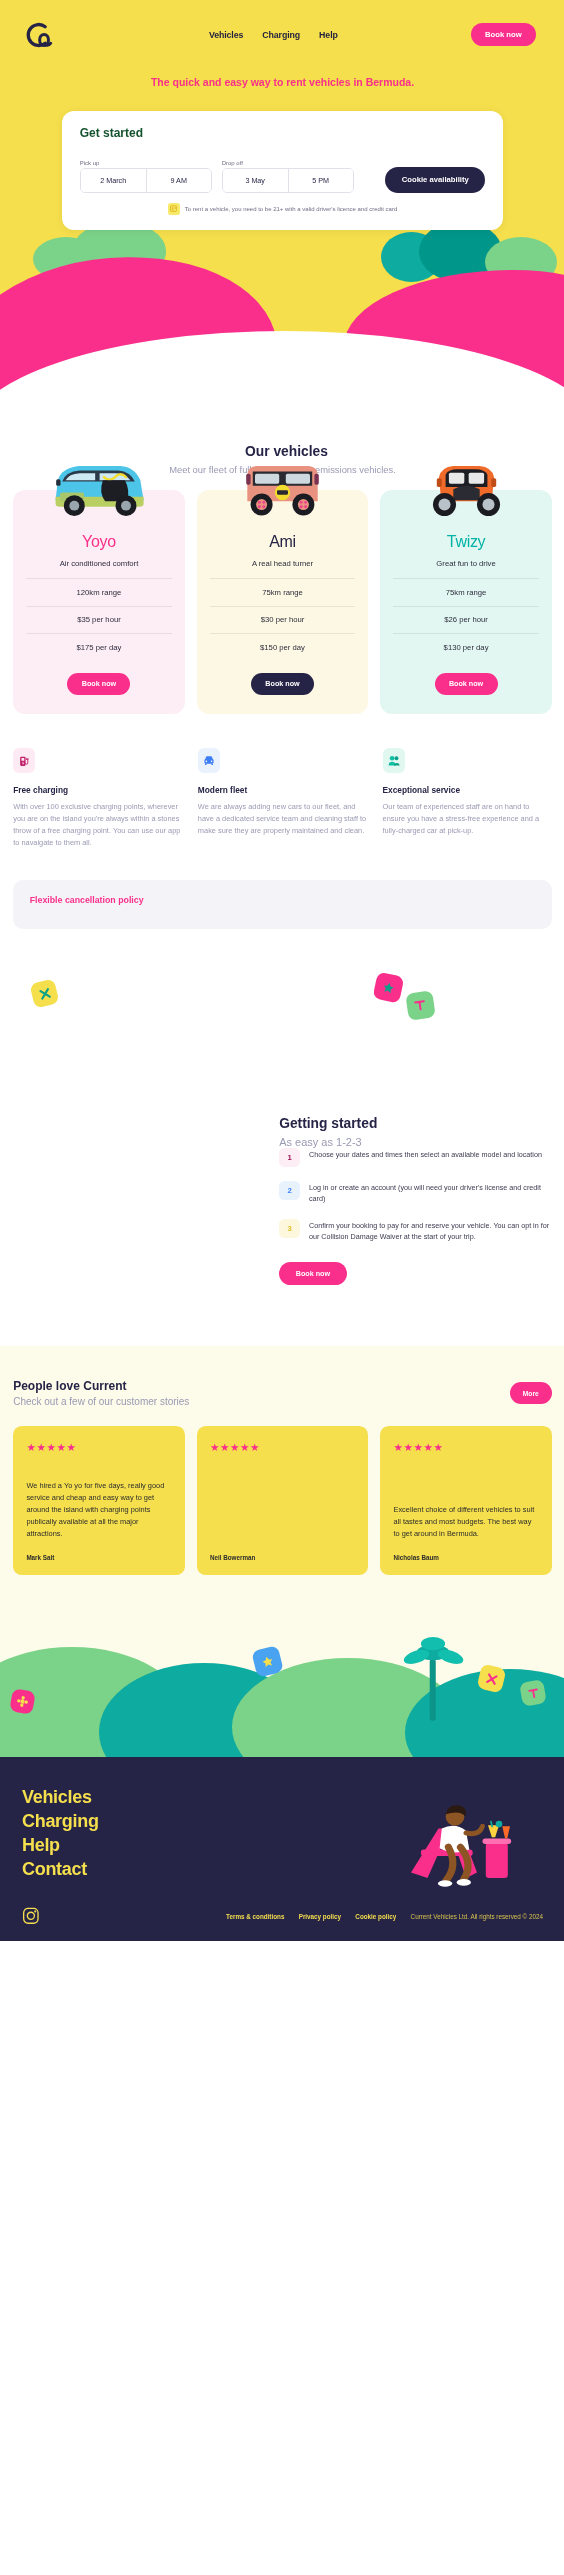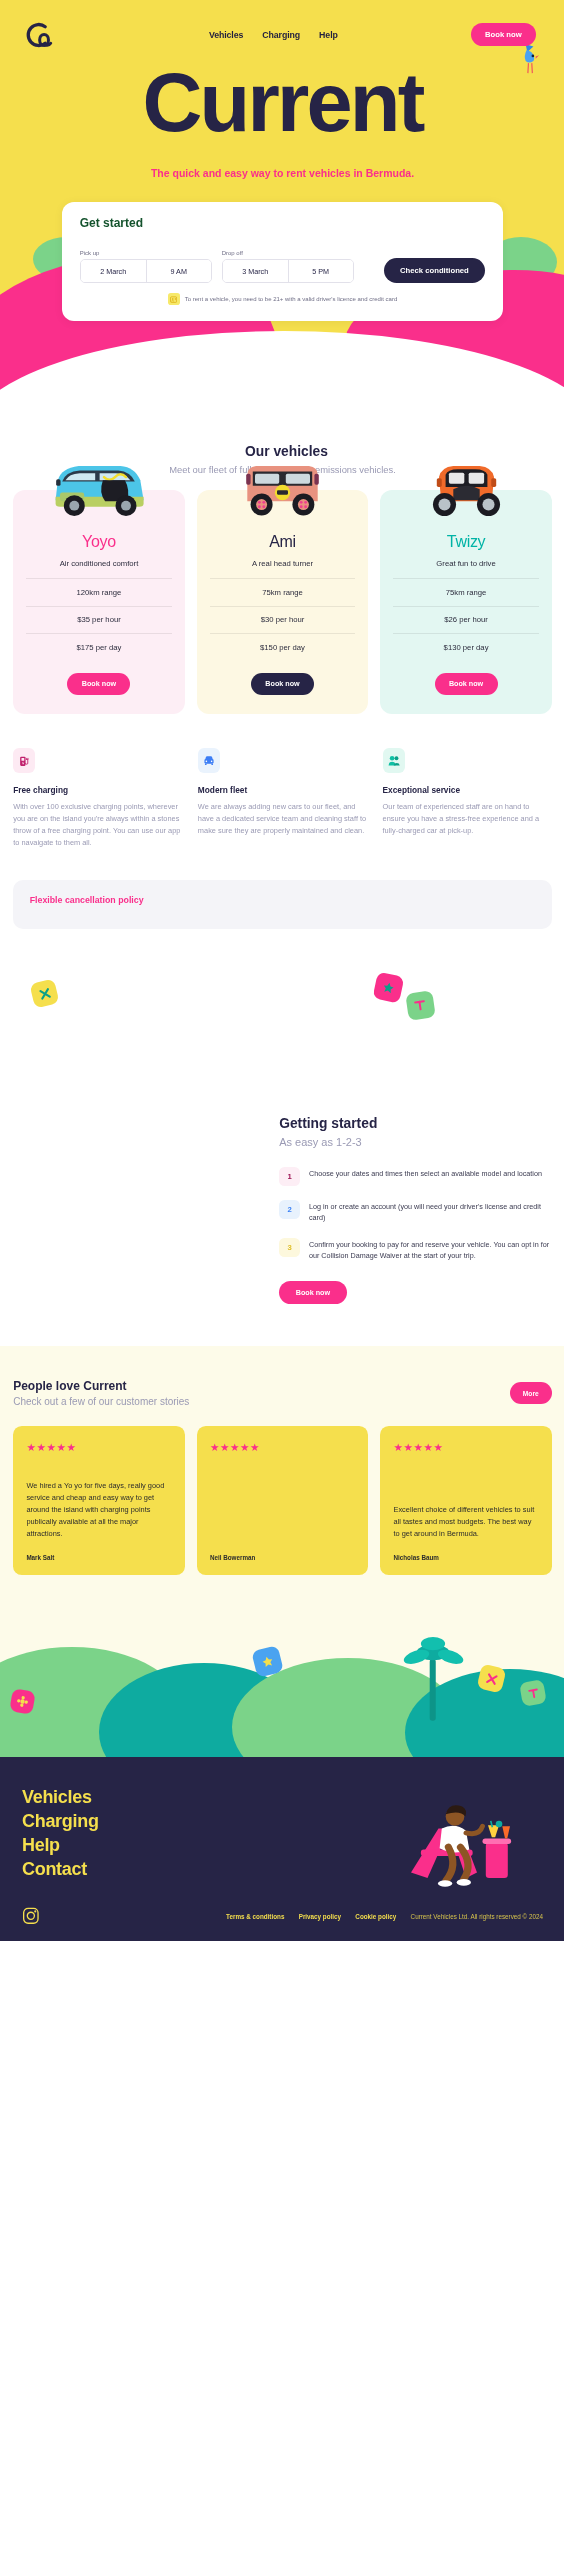--- a/index.html
+++ b/index.html
@@ -211,21 +211,21 @@
   .stickers { position:relative; height: 182px; }
   .stick { position:absolute; border-radius:7.7px; display:flex; align-items:center; justify-content:center; transform:rotate(-12deg); }
 
   
   .getting {
     display:flex; padding: 0 13.2px; gap: 7px; align-items:flex-start;
   }
   .getting-left { width: 259px; height: 199px; position:relative; }
   .getting-right { flex:1; padding-top: 5.5px; }
   .getting-right h2 { font-size:13.8px; font-weight:bold; color:#262446; }
-  .getting-right .sub { font-size:11px; color:#9a9ab4; margin-top:4.4px; margin-bottom:19px; }
+  .getting-right .sub { font-size:11px; color:#9a9ab4; margin-top:4.4px; }
   .step { display:flex; gap:8.8px; margin-bottom: 14.3px; align-items:flex-start; }
   .step-num {
     width:21px;height:19px;border-radius:5.5px;flex:0 0 auto;
     display:flex;align-items:center;justify-content:center;
     font-size:7.7px;font-weight:bold;
   }
   .step-num.n1 { background:#fdeef5; color:#9c1354; }
   .step-num.n2 { background:#e8f2fd; color:#3b82f6; }
   .step-num.n3 { background:#fdf8dd; color:#e0c02a; }
   .step p { font-size:7.2px; line-height:1.55; color:#3a3a50; padding-top:1.1px; }
@@ -300,53 +300,41 @@
       </svg>
     </div>
     <div class="nav-links">
       <a href="#">Vehicles</a>
       <a href="#">Charging</a>
       <a href="#">Help</a>
     </div>
     <button class="book-pill">Book now</button>
   </nav>
 
-  <div class="hero-title-wrap">
-    <h1 class="hero-title">Current</h1>
-    <span class="bird">
-      <svg width="30" height="40" viewBox="0 0 54 72">
-        <path d="M30,4 L44,8 L33,18 Z" fill="#2f87e8"></path>
-        <path d="M32,14 Q26,26 30,34 Q36,40 44,34 Q48,26 40,18 Z" fill="#4aa3f0"></path>
-        <circle cx="43" cy="25" r="2.4" fill="#10213f"></circle>
-        <path d="M48,26 L54,24 L48,30 Z" fill="#f04e5e"></path>
-        <path d="M35,38 L34,56 M41,38 L42,56" stroke="#f04e5e" stroke-width="2"></path>
-      </svg>
-    </span>
-  </div>
 
   <p class="hero-sub">The quick and easy way to rent vehicles in Bermuda.</p>
 
   <div class="booking-card">
     <div class="booking-title">Get started</div>
     <div class="booking-row">
       <div class="field-group">
         <div class="field-label">Pick up</div>
         <div class="seg">
           <div class="cell">2 March</div>
           <div class="cell">9 AM</div>
         </div>
       </div>
       <div class="field-group">
         <div class="field-label">Drop off</div>
         <div class="seg">
-          <div class="cell">3 March</div>
+          <div class="cell">3 May</div>
           <div class="cell">5 PM</div>
         </div>
       </div>
-      <button class="check-btn">Check conditioned</button>
+      <button class="check-btn">Cookie availability</button>
     </div>
     <div class="booking-note">
       <span class="note-icon">
         <svg width="7.2" height="7.2" viewBox="0 0 13 13">
             <rect x="1" y="1.5" width="11" height="10" rx="1.6" fill="none" stroke="#d9a400" stroke-width="1.2"></rect>
             <circle cx="5" cy="5.4" r="1.5" fill="#d9a400"></circle>
             <path d="M2.7,9.4 Q5,7.3 7.3,9.4" stroke="#d9a400" stroke-width="1.1" fill="none"></path>
             <path d="M8.6,4.6h2.2M8.6,6.5h2.2" stroke="#d9a400" stroke-width="1.1"></path>
           </svg>
       </span>

